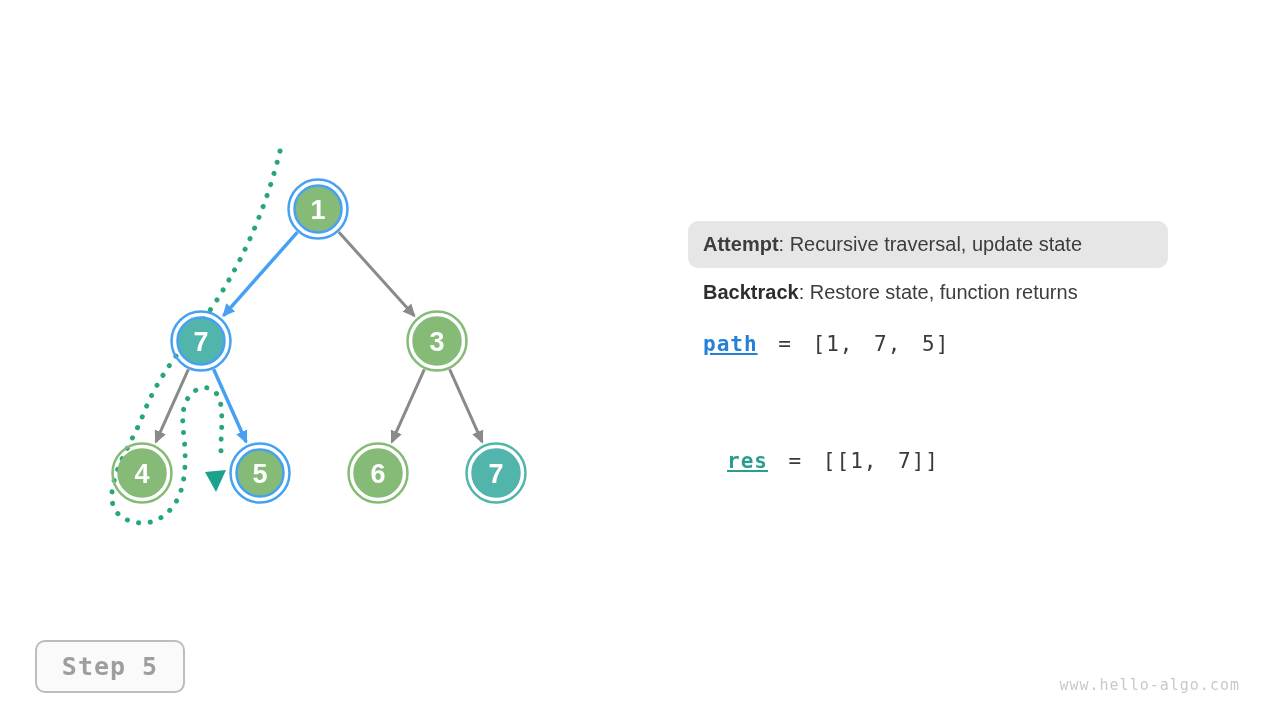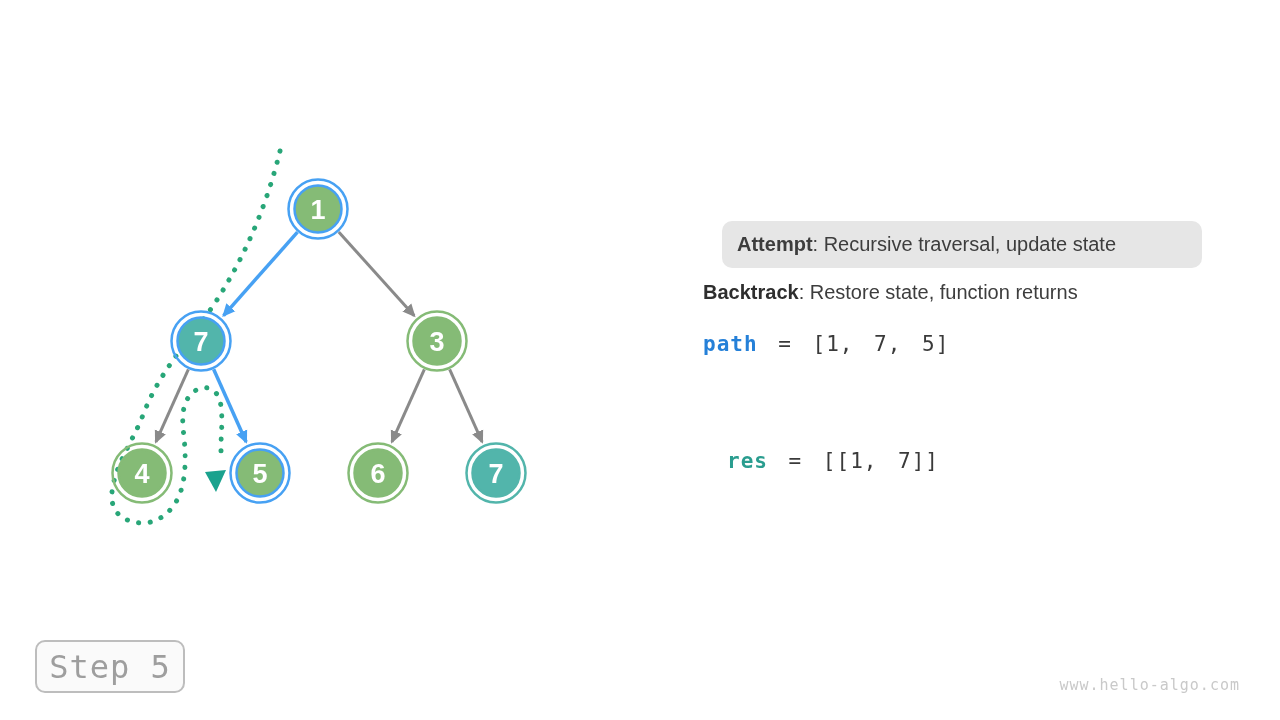--- a/index.html
+++ b/index.html
@@ -37,35 +37,35 @@
     position: absolute;
     font-family: "DejaVu Sans Mono", monospace;
     font-size: 21px;
     color: #3a3a3a;
     white-space: pre;
     letter-spacing: 1px;
     word-spacing: 7px;
   }
   #path-line { left: 703px; top: 332px; }
   #res-line  { left: 703px; top: 449px; margin-left: 24px; }
-  .var-name { font-weight: bold; }
+  .var-name { font-weight: bold; text-decoration: underline; }
 
   #step-indicator {
     position: absolute;
     left: 35px; top: 640px;
     width: 150px; height: 53px;
     background: #fafafa;
     border: 2px solid #bdbdbd;
     border-radius: 10px;
     display: flex;
     align-items: center;
     justify-content: center;
     font-family: "DejaVu Sans Mono", monospace;
-    font-size: 32px;
-    font-weight: 400;
+    font-size: 25px;
+    font-weight: 700;
     color: #9e9e9e;
     letter-spacing: 1px;
     text-align: center;
   }
 
   #watermark {
     position: absolute;
     right: 40px; top: 676px;
     font-family: "DejaVu Sans Mono", monospace;
     font-size: 15px;
@@ -137,21 +137,21 @@
         <text x="378" y="473" text-anchor="middle" dy="0.36em" class="node-value" fill="#ffffff">6</text>
       </g>
       <g>
         <circle cx="496" cy="473" r="29.5" fill="none" stroke="#52b5ab" stroke-width="2.5"></circle>
         <circle cx="496" cy="473" r="23.5" fill="#52b5ab" stroke="#52b5ab" stroke-width="2.5"></circle>
         <text x="496" y="473" text-anchor="middle" dy="0.36em" class="node-value" fill="#ffffff">7</text>
       </g>
     </g>
 </svg>
 
-<div id="attempt-box" style="background: rgb(230, 230, 230); margin-left: 34px;">
+<div id="attempt-box" style="background: rgb(230, 230, 230);">
   <span class="panel-line-inner"><b>Attempt</b><span>: Recursive traversal, update state</span></span>
 </div>
 
 <div id="backtrack-line" class="panel-line"><b>Backtrack</b><span>: Restore state, function returns</span></div>
 
 <div id="path-line" class="code-line"><span class="var-name" id="path-var" style="color: rgb(37, 128, 216);">path</span><span> = [1, 7, 5]</span></div>
 
 <div id="res-line" class="code-line"><span class="var-name" id="res-var" style="color: rgb(42, 157, 143);">res</span><span> = [[1, 7]]</span></div>
 
 <div id="step-indicator">Step 5</div>

